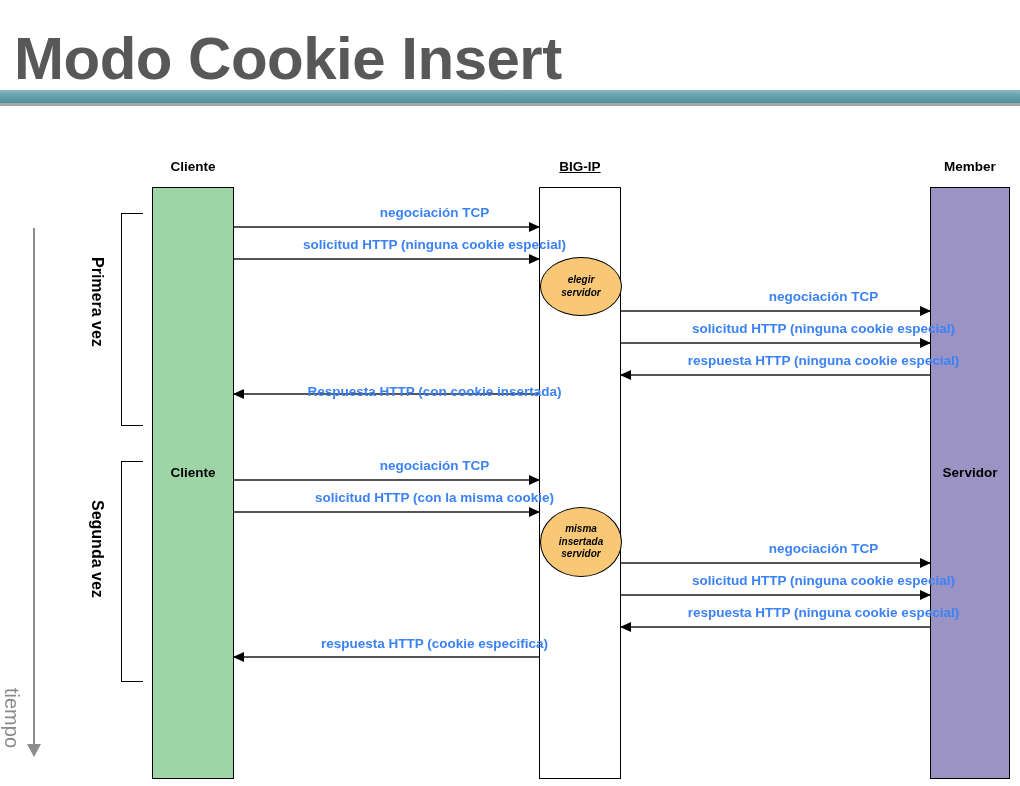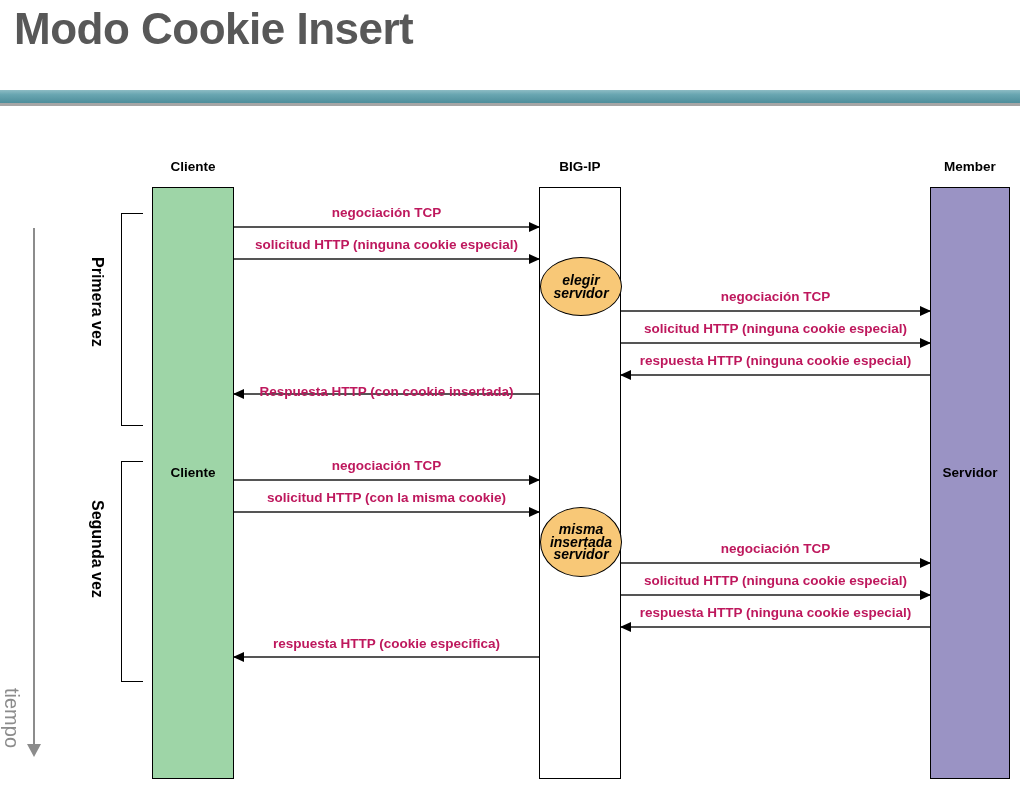--- a/index.html
+++ b/index.html
@@ -6,22 +6,22 @@
   body{
     width:1020px;height:786px;
     background:#ffffff;
     font-family:"Liberation Sans",sans-serif;
     position:relative;
     overflow:hidden;
     -webkit-font-smoothing:antialiased;
   }
   
   #slide-title{
-    position:absolute;left:14px;top:4px;
-    font-size:44px;font-weight:bold;color:#585858;
+    position:absolute;left:14px;top:24px;
+    font-size:60px;font-weight:bold;color:#585858;
     letter-spacing:-0.5px;white-space:nowrap;
   }
   #title-rule{
     position:absolute;left:0;top:90px;width:1020px;height:13px;
     background:linear-gradient(to bottom,#8dbcc4 0%,#69a6b1 35%,#4e8e9b 100%);
   }
   #title-rule-shadow{
     position:absolute;left:0;top:103px;width:1020px;height:3px;
     background:#a6a6a6;
   }
@@ -46,30 +46,30 @@
   .arrow .shaft{
     position:absolute;left:0;top:4px;height:1.6px;width:100%;background:#555;
   }
   .arrow .head{
     position:absolute;top:0px;width:0;height:0;
     border-top:5.5px solid transparent;border-bottom:5.5px solid transparent;
   }
   .arrow.right .head{right:-1px;border-left:11px solid #000;}
   .arrow.left  .head{left:-1px; border-right:11px solid #000;}
   .arrow-label{
-    position:absolute;font-size:13.5px;font-weight:bold;color:#be185d;
-    white-space:nowrap;text-align:center;
+    position:absolute;font-size:13.5px;font-weight:bold;color:#3b82f6;
+    white-space:nowrap;text-align:center;margin-left:48px;
   }
   
   .decision{
     position:absolute;border:1.6px solid #000;border-radius:50%;
     background:#f8c877;
     display:flex;align-items:center;justify-content:center;
     text-align:center;
-    font-size:14px;font-weight:bold;font-style:italic;color:#000;
+    font-size:10px;font-weight:bold;font-style:italic;color:#000;
     line-height:12.5px;
   }
   
   .bracket{
     position:absolute;
     border-left:1.6px solid #000;
     border-top:1.6px solid #000;
     border-bottom:1.6px solid #000;
     box-sizing:border-box;
   }
@@ -105,21 +105,21 @@
 <div id="time-axis-head"></div>
 <div id="time-axis-label">tiempo</div>
 
 <div class="bracket" style="left:121px;top:213px;width:22px;height:213px;"></div>
 <div class="phase-label" style="left:106px;top:257px;">Primera vez</div>
 
 <div class="bracket" style="left:121px;top:461px;width:22px;height:221px;"></div>
 <div class="phase-label" style="left:106px;top:500px;">Segunda vez</div>
 
 <div class="col-header" style="left:152px;top:159px;width:82px;">Cliente</div>
-<div class="col-header" style="left:539px;top:159px;width:82px;">BIG-IP</div>
+<div class="col-header" style="left:539px;top:159px;width:82px;text-decoration:underline;">BIG-IP</div>
 <div class="col-header" style="left:930px;top:159px;width:80px;">Member</div>
 
 <div class="lifeline" id="client-box"></div>
 <div class="lifeline" id="bigip-box"></div>
 <div class="lifeline" id="member-box"></div>
 
 <div class="box-label" style="left:152px;top:465px;width:82px;">Cliente</div>
 <div class="box-label" style="left:930px;top:465px;width:80px;">Servidor</div>
 
 <div class="decision" style="left:540px;top:257px;width:80px;height:57px;">

